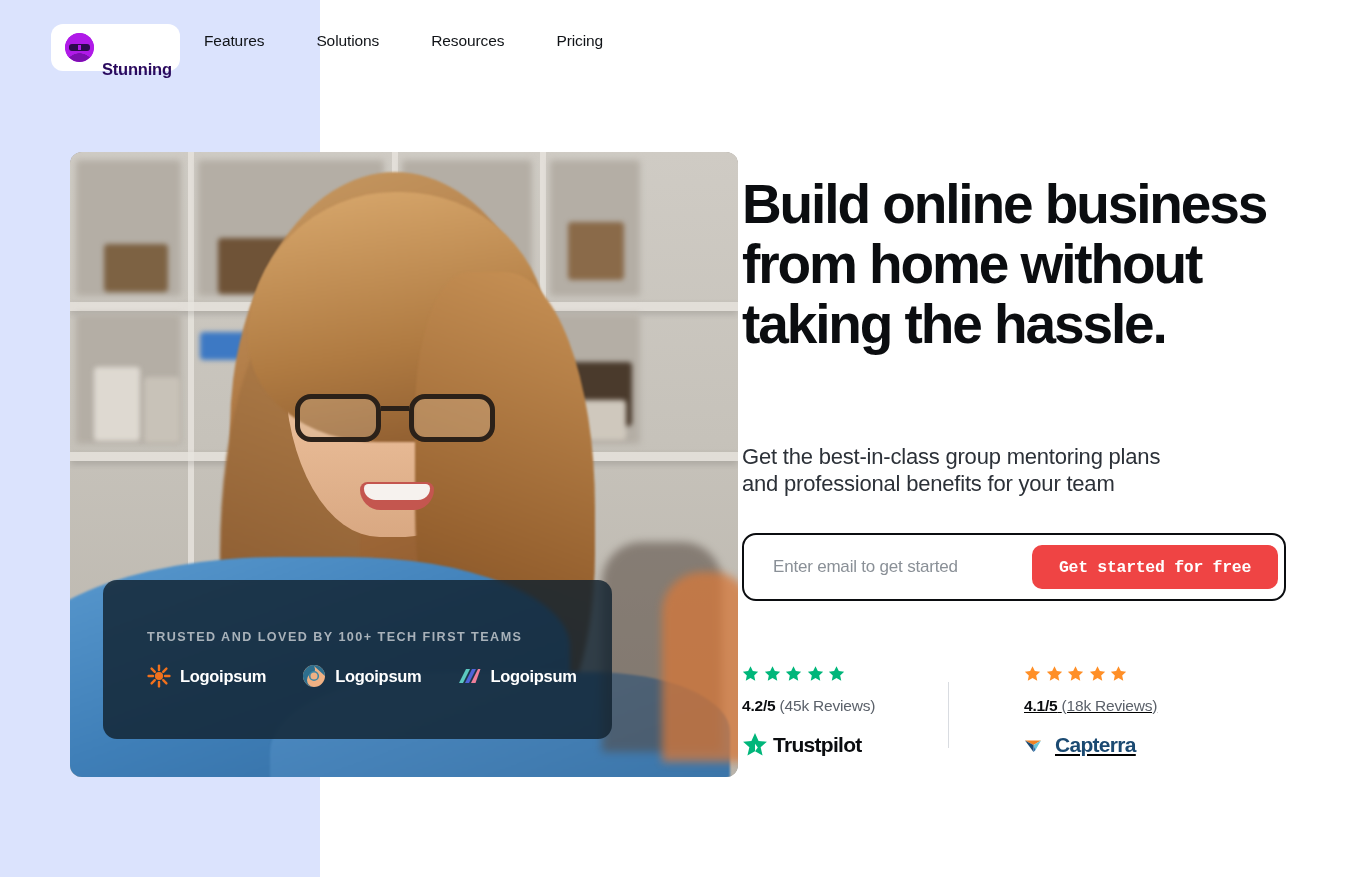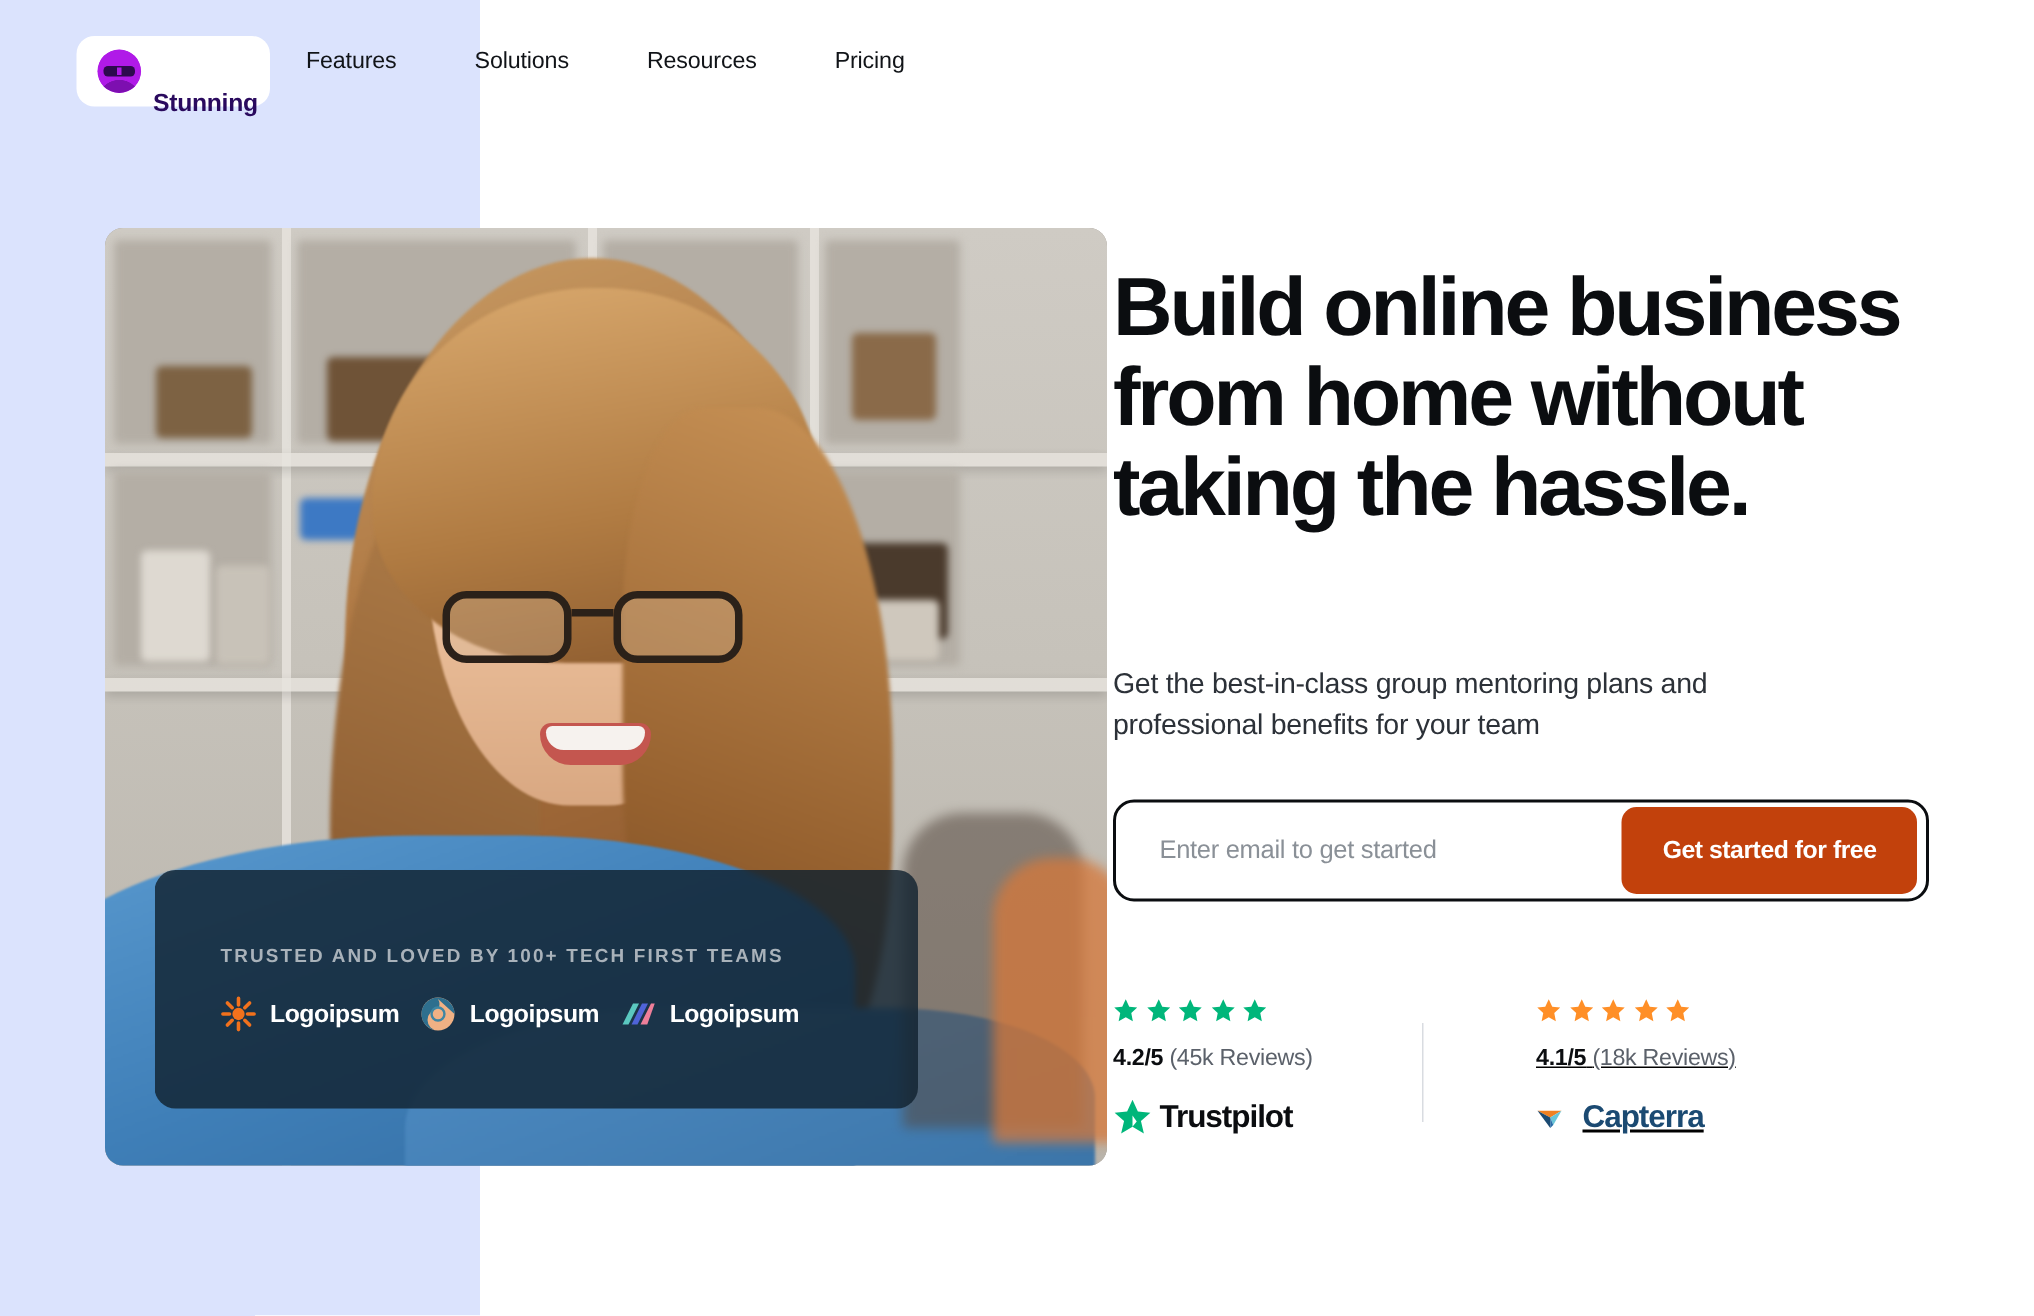--- a/index.html
+++ b/index.html
@@ -182,57 +182,57 @@
     background: rgba(17,34,48,.82);
     border-radius: 14px;
     backdrop-filter: blur(2px);
   }
   .trusted-label {
     position:absolute; left: 44px; top: 50px;
     font-size: 12.6px; font-weight: 700; letter-spacing: 1.45px;
     color: #a9b2ba;
   }
   .logos-row {
-    position:absolute; left: 44px; top: 84px; display:flex; align-items:center; gap: 14px;
+    position:absolute; left: 44px; top: 84px; display:flex; align-items:center; gap: 36px;
   }
   .logo-item { display:flex; align-items:center; gap: 9px; }
   .logo-item .name {
     color:#fff; font-size: 16.5px; font-weight: 700; letter-spacing:-.3px;
   }
   .ic { width: 24px; height: 24px; position:relative; flex:0 0 auto; }
 
   
   .headline {
     position:absolute; left: 742px; top: 174px;
     width: 540px;
     font-size: 55px; line-height: 60px; font-weight: 700;
     letter-spacing: -2.1px; color: #0b0d10;
   }
   .sub {
     position:absolute; left: 742px; top: 443px; width: 430px;
-    font-size: 19px; line-height: 27px; color: #2c3138; letter-spacing: -.2px;
+    font-size: 22px; line-height: 27px; color: #2c3138; letter-spacing: -.2px;
   }
   .email-form {
     position:absolute; left: 742px; top: 533px;
     width: 544px; height: 68px;
     border: 2.4px solid #0b0d10; border-radius: 14px;
     background:#fff;
     display:flex; align-items:center; justify-content:space-between;
     padding: 0 6px 0 0;
   }
   .email-input {
     flex: 1; height: 58px; border: none; outline: none; background: transparent;
     font-family:"Liberation Sans", sans-serif; font-size: 17px; color: #0b0d10;
     padding-left: 29px; letter-spacing: -.2px;
   }
   .email-input::placeholder { color: #8a9097; }
   .submit-btn {
-    height: 58px; padding: 0 27px; border: none; border-radius: 10px;
-    background: #c2410c; color: #fff; cursor: pointer;
-    font-family:Liberation Sans, sans-serif;
+    height: 44px; padding: 0 27px; border: none; border-radius: 10px;
+    background: #ef4444; color: #fff; cursor: pointer;
+    font-family:Liberation Mono, monospace;
     font-size: 16.5px; font-weight: 700; letter-spacing: -.3px;
   }
 
   
   .ratings { position:absolute; left: 742px; top: 663px; display:flex; }
   .rating-block { width: 206px; position:relative; }
   .rating-block.second { margin-left: 76px; text-decoration: underline; }
   .stars { display:flex; gap: 4.5px; height: 20px; align-items:center; }
   .star { width: 17px; height: 17px; }
   .rating-line {

